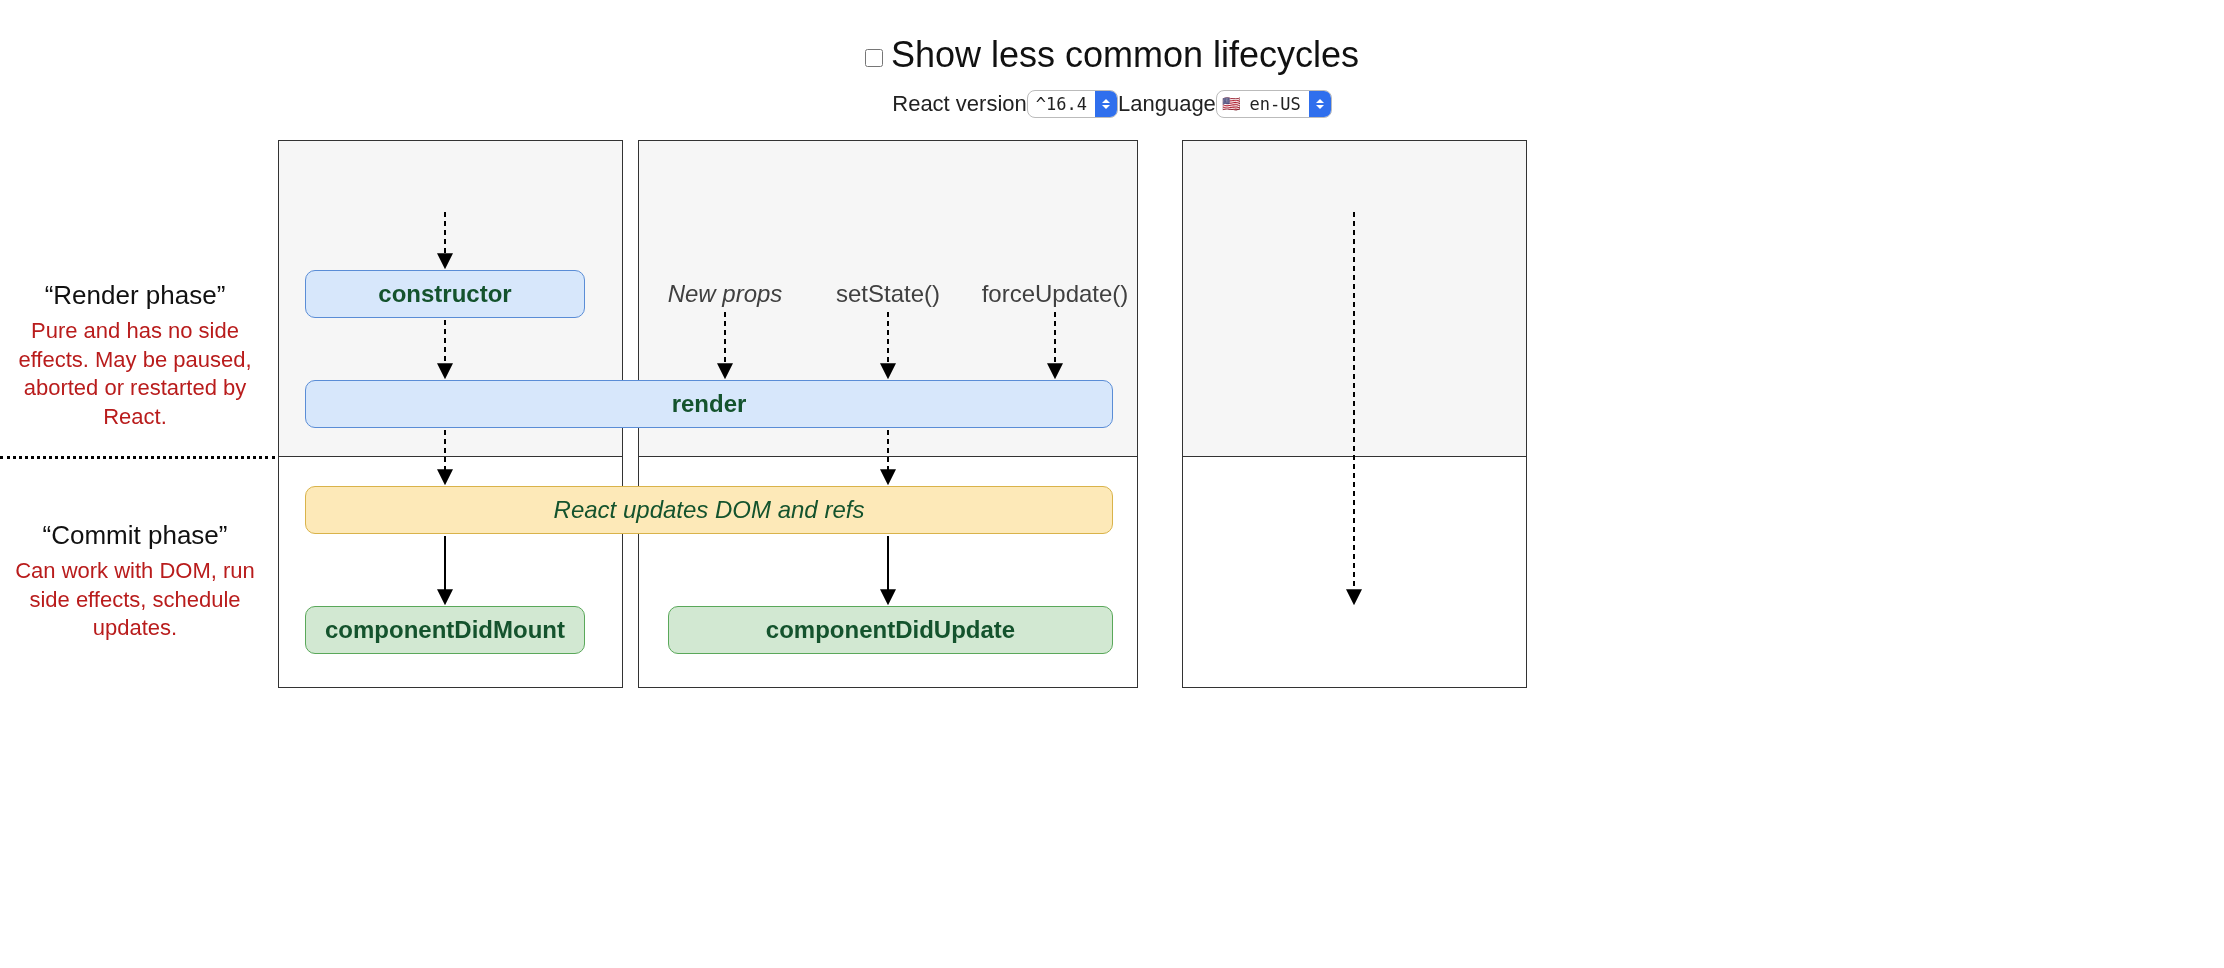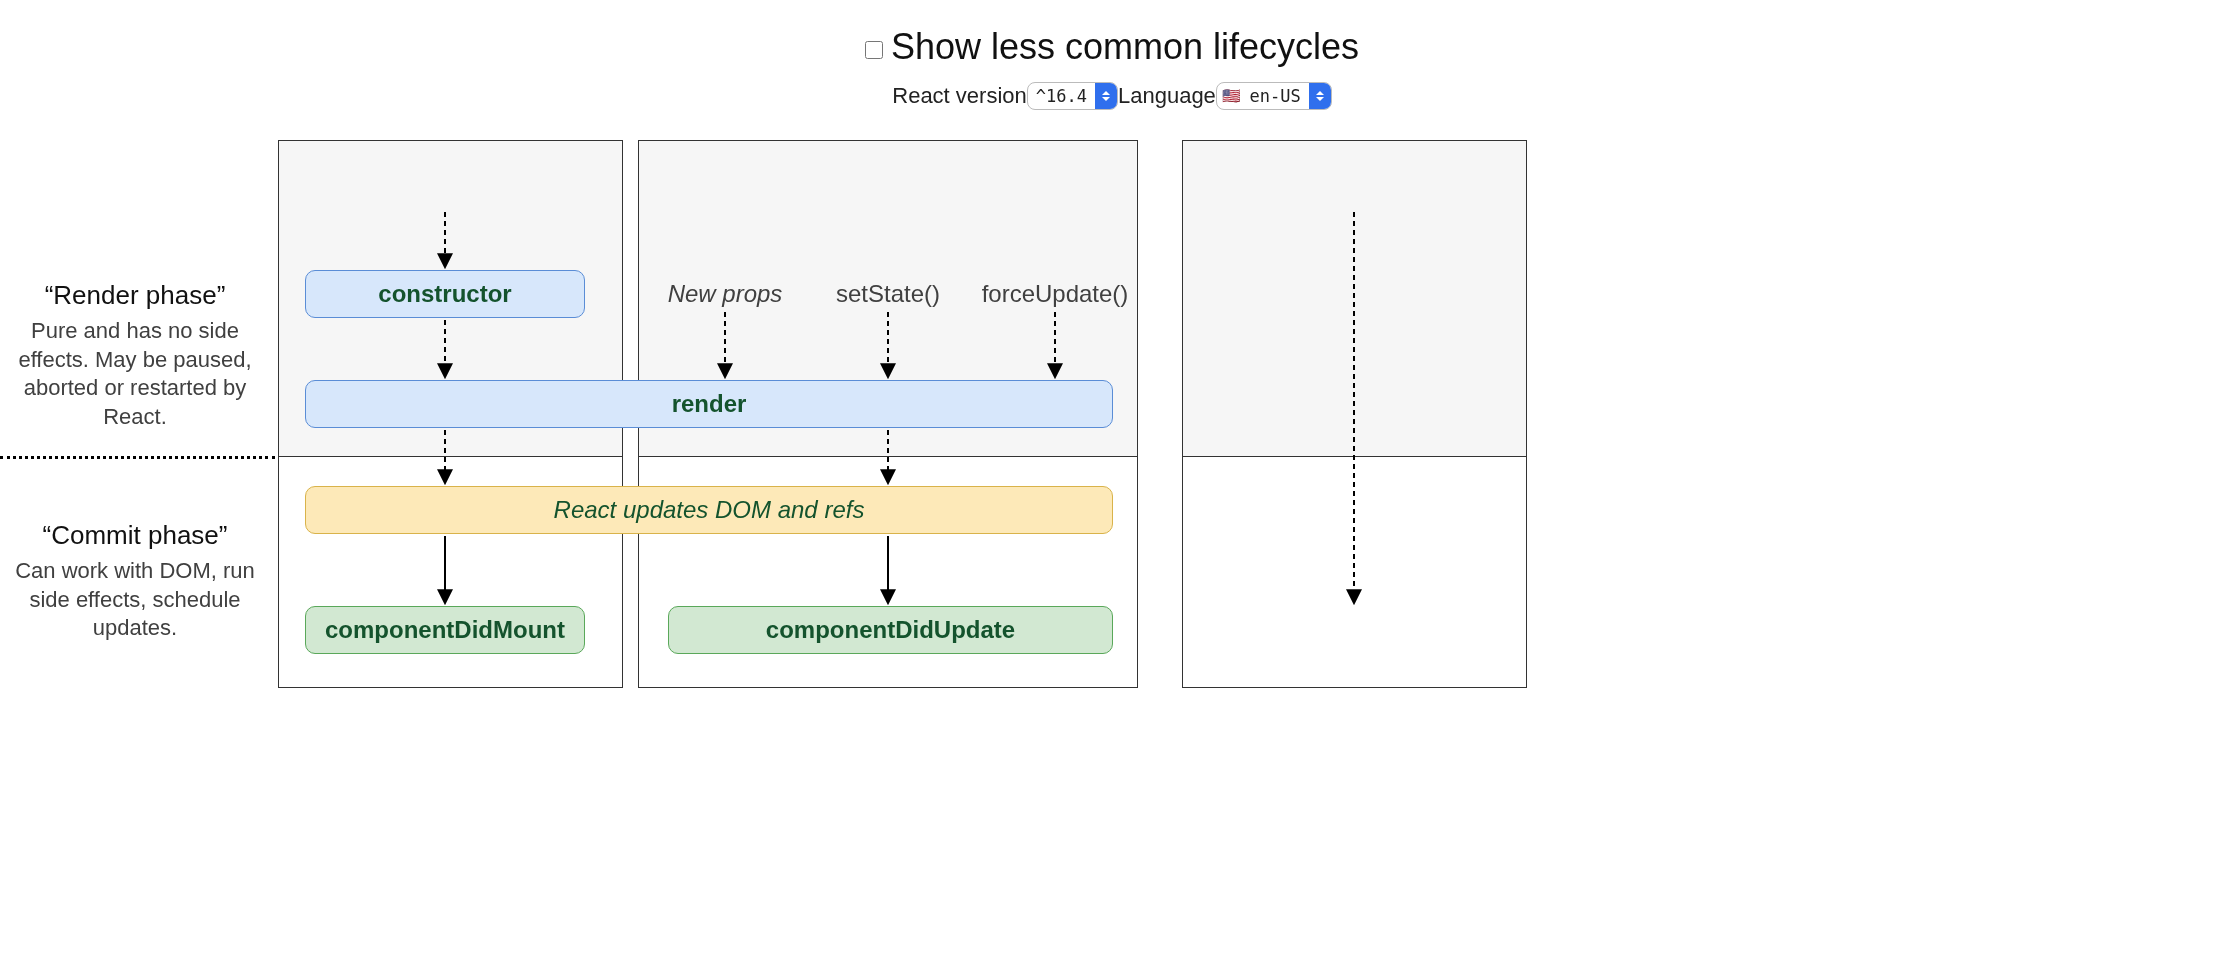--- a/index.html
+++ b/index.html
@@ -5,21 +5,21 @@
   * { box-sizing: border-box; margin: 0; padding: 0; }
   body {
     font-family: -apple-system, BlinkMacSystemFont, "Segoe UI", Helvetica, Arial, sans-serif;
     background: #ffffff;
     width: 2224px;
     height: 968px;
     overflow: hidden;
   }
   .top-controls {
     text-align: center;
-    padding-top: 26px;
+    padding-top: 34px;
   }
   .checkbox-row {
     display: inline-flex;
     align-items: center;
     gap: 8px;
     font-size: 36px;
     color: #111;
   }
   .checkbox-row input[type=checkbox] {
     width: 18px; height: 18px;
@@ -84,21 +84,21 @@
     text-align: center;
   }
   .phase-title {
     font-size: 26px;
     color: #111;
     margin-bottom: 6px;
   }
   .phase-desc {
     font-size: 22px;
     line-height: 1.3;
-    color: #404040;
+    color: #b91c1c;
   }
   .dotted-sep {
     position: absolute;
     left: 0; width: 275px;
     border-top: 3px dotted #000;
   }
 
   .col {
     position: absolute;
     border: 1.5px solid #333;

